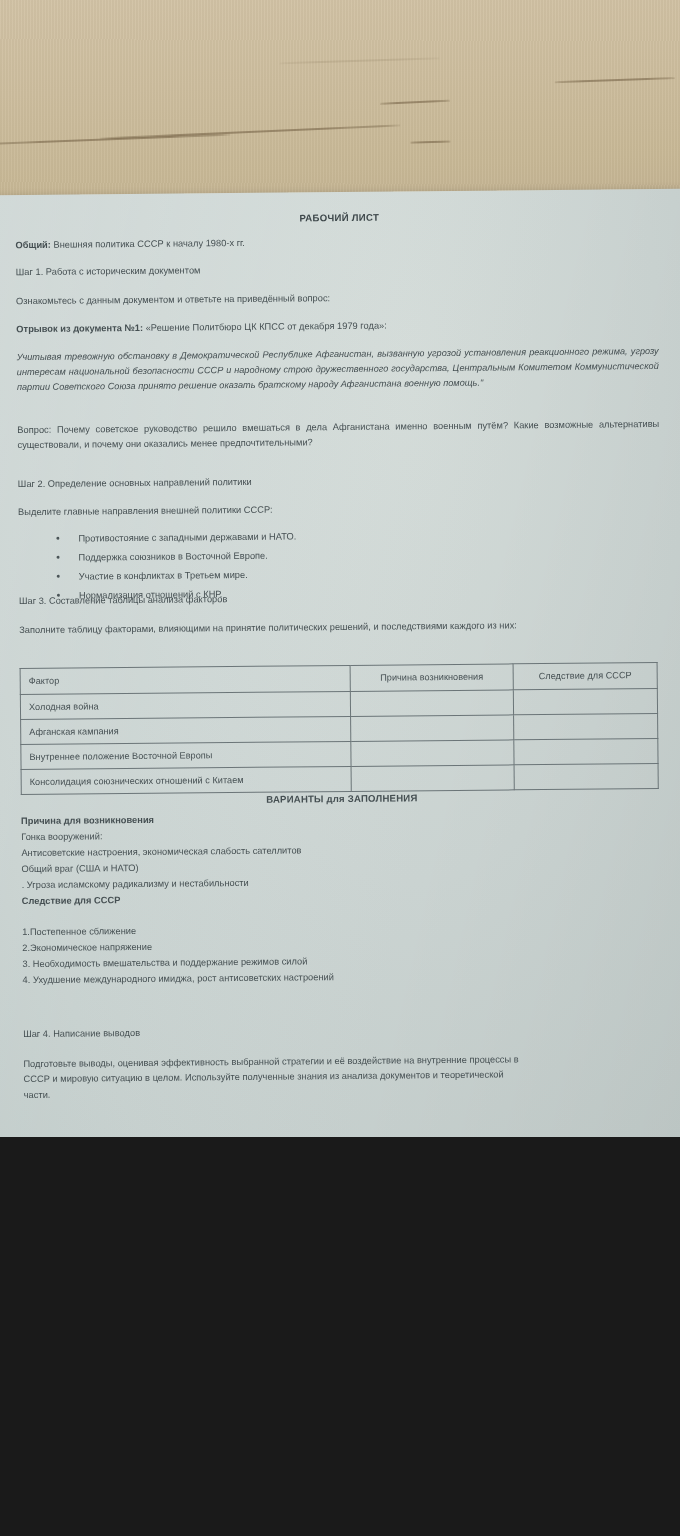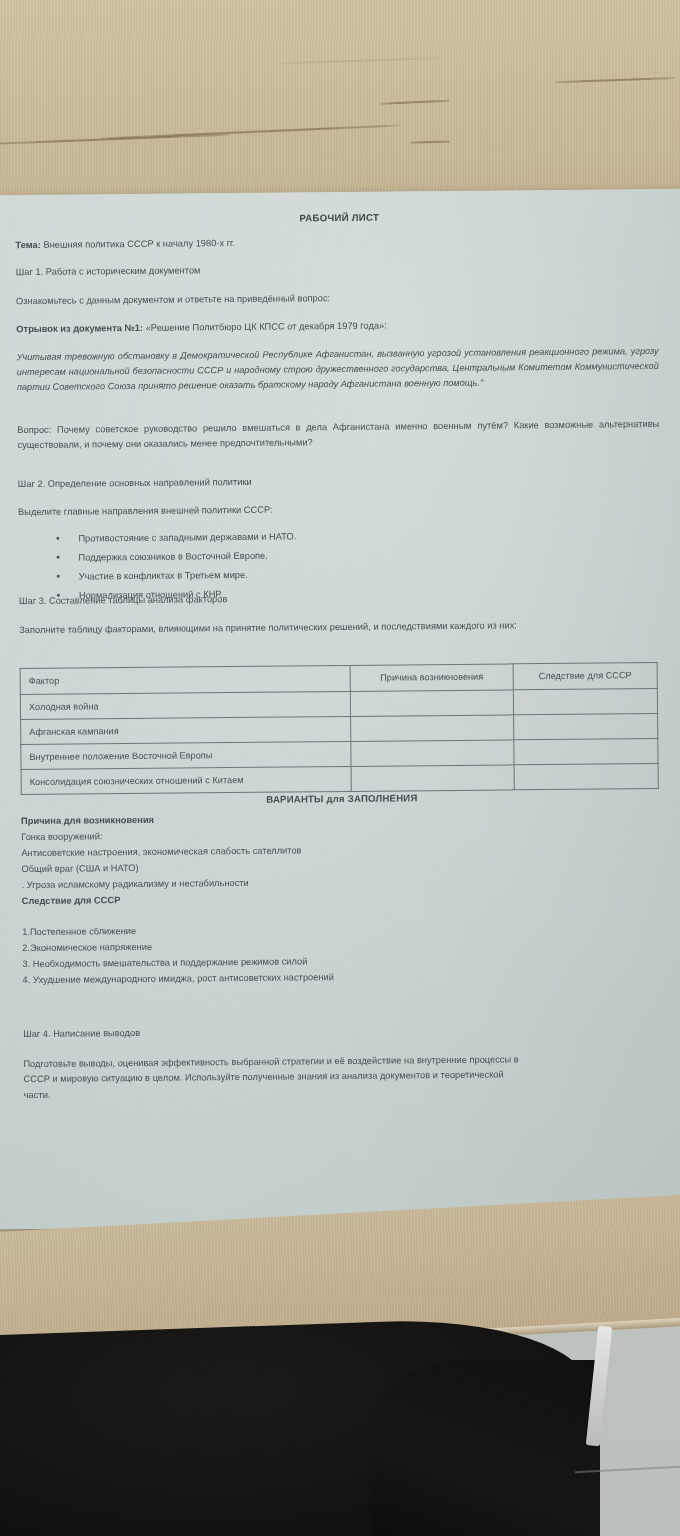--- a/index.html
+++ b/index.html
@@ -3,21 +3,21 @@
 <meta charset="utf-8">
 <style>
   html, body {
     margin: 0;
     padding: 0;
     background: #1a1a1a;
   }
   #scene {
     position: relative;
     width: 680px;
-    height: 1536px;
+    height: 1137px;
     overflow: hidden;
     font-family: "Liberation Sans", sans-serif;
   }
 
   
   .floor {
     position: absolute;
     left: 0; top: 0;
     width: 680px; height: 1536px;
     background: linear-gradient(180deg,#c9cdc9 0%, #c4c9c6 55%, #babfbc 100%);
@@ -222,21 +222,21 @@
   </div>
 
   <div class="paper">
     <div class="paper-sheen"></div>
 
     <div class="doc">
 
       <div class="ws-title">РАБОЧИЙ ЛИСТ</div>
 
       <div class="blk" style="top:44px;">
-        <span class="b-bold">Тема:</span>
+        <span class="b-bold">Общий:</span>
         <span>Внешняя политика СССР к началу 1980-х гг.</span>
       </div>
 
       <div class="blk" style="top:71px;">Шаг 1. Работа с историческим документом</div>
 
       <div class="blk" style="top:100px;">Ознакомьтесь с данным документом и ответьте на приведённый вопрос:</div>
 
       <div class="blk" style="top:128px;">
         <span class="b-bold">Отрывок из документа №1:</span>
         <span>«Решение Политбюро ЦК КПСС от декабря 1979 года»:</span>

